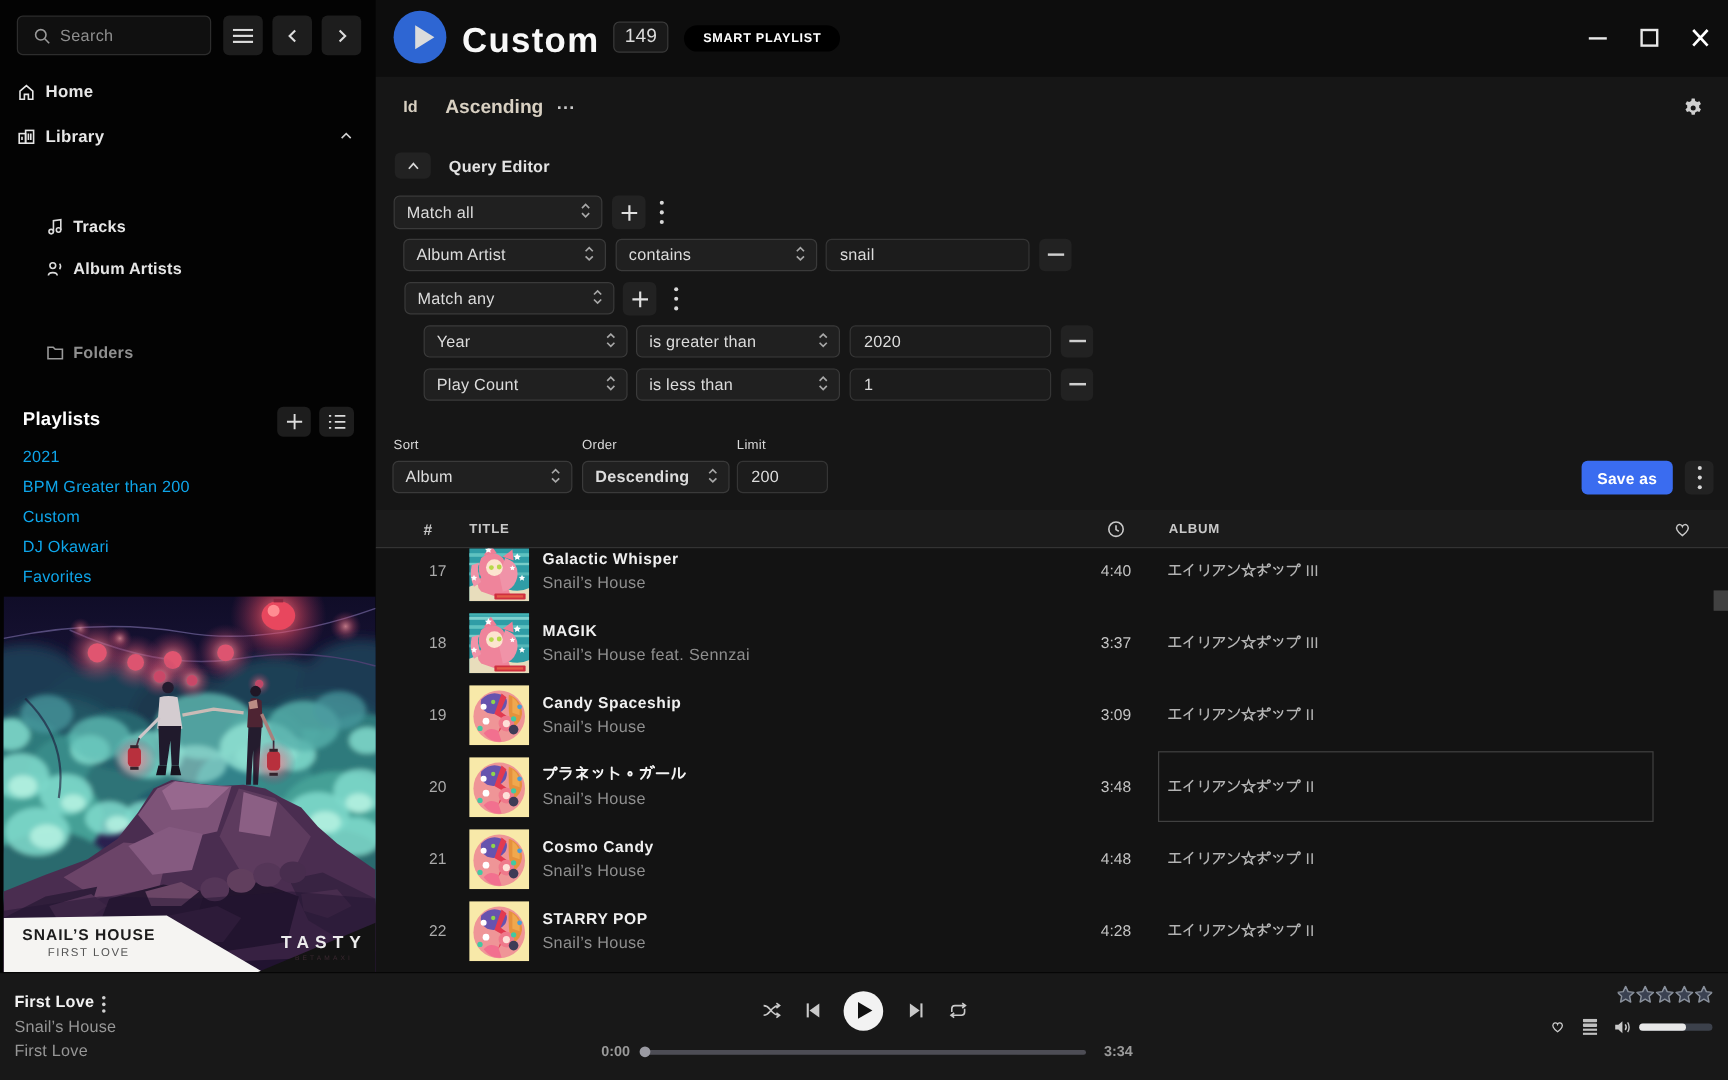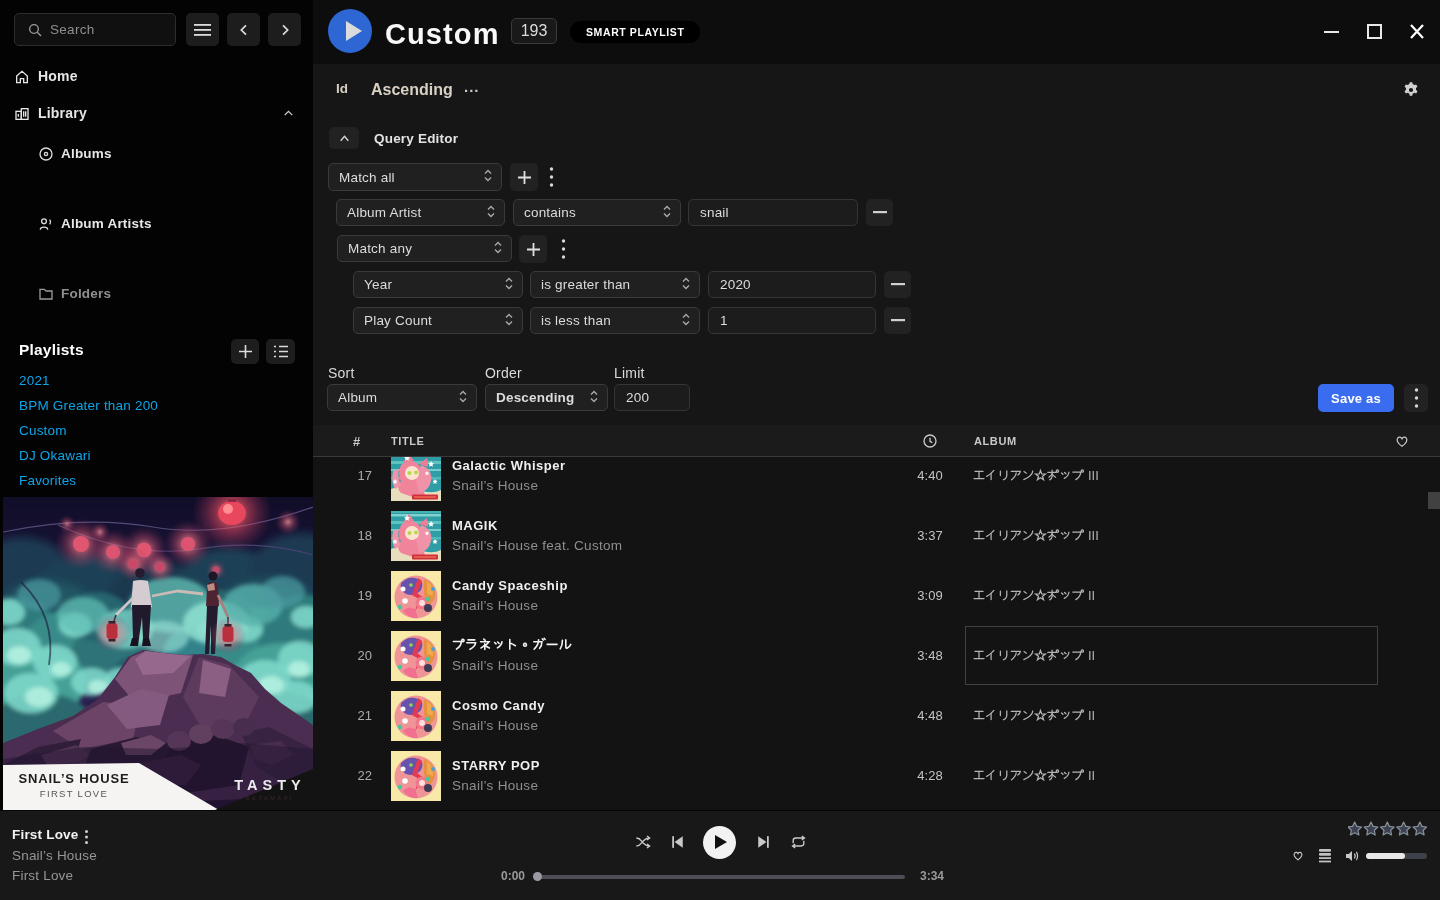--- a/index.html
+++ b/index.html
@@ -34,21 +34,21 @@
   font-size:10.5px; font-weight:700; letter-spacing:.6px; padding:0 16px; display:flex; align-items:center; }
 
 
 #content { left:313px; top:64px; width:1127px; height:746px; background:#161616; }
 .sel { background:#202020; border:1px solid #3a3a3a; border-radius:5px; color:#dcdcdc;
   font-size:13.5px; letter-spacing:.2px; display:flex; align-items:center; padding:0 10px; }
 .sel .updown { position:absolute; right:9px; top:50%; transform:translateY(-50%); }
 .inp { background:#1c1c1c; border:1px solid #353535; border-radius:5px; color:#dcdcdc;
   font-size:13.5px; letter-spacing:.2px; display:flex; align-items:center; padding:0 11px; }
 .sqbtn { background:#222; border-radius:5px; display:flex; align-items:center; justify-content:center; }
-.lbl { color:#d9d9d9; font-size:14px; letter-spacing:.2px; }
+.lbl { color:#d9d9d9; font-size:11px; letter-spacing:.2px; }
 
 
 #thead { left:313px; top:425px; width:1127px; height:32px; background:#1b1b1b;
   border-bottom:1px solid #3a3a3a; }
 .th { color:#c9c9c9; font-size:11px; font-weight:700; letter-spacing:.6px; top:435px; }
 #tbody { left:313px; top:457px; width:1127px; height:353px; background:#131313; overflow:hidden; }
 .row { position:absolute; left:0; width:1127px; height:60px;padding-left:12px; }
 .rnum { position:absolute; left:14px; width:45px; top:22px; text-align:right; color:#ababab; font-size:13px; }
 .rart { position:absolute; left:78px; top:5px; width:50px; height:50px; }
 .rtitle { position:absolute; left:139px; top:12px; color:#f0f0f0; font-size:13px; font-weight:700; letter-spacing:.5px;}
@@ -183,21 +183,21 @@
           <path d="M3.2 1.8 Q3.4 6.6 1 10.4"></path>
           <path d="M6.6 1.4 V8.4 Q6.6 10.1 8.2 9.5 Q10.2 8.6 11.6 5.9"></path>
         </g>
     </defs>
   </svg>
 
   <div id="titlebar" class="abs"></div>
   <div id="playcircle" class="abs"></div>
   <div id="ptri" class="abs"></div>
   <div id="title" class="abs">Custom</div>
-  <div id="countbadge" class="abs">193</div>
+  <div id="countbadge" class="abs">149</div>
   <div id="smartpill" class="abs">SMART PLAYLIST</div>
 
   <svg class="abs" style="left:1318px;top:22px" width="110" height="20" viewBox="0 0 110 20">
     <rect x="6" y="9" width="15" height="2" fill="#e8e8e8"></rect>
     <rect x="50" y="3" width="13" height="13" fill="none" stroke="#e8e8e8" stroke-width="2"></rect>
     <path d="M93 3 L105 16 M105 3 L93 16" stroke="#fff" stroke-width="2.2"></path>
   </svg>
 
   <div id="content" class="abs"></div>
 
@@ -354,21 +354,21 @@
           </g>
           <text x="116" y="12.7" fill="currentColor" stroke="none" font-family="Liberation Sans, sans-serif" font-size="13">III</text>
         </svg>
     </div>
     <div class="row" style="top:49px;">
       <div class="rnum">18</div>
         <svg class="rart" width="50" height="50">
           <use href="#arta"></use>
         </svg>
       <div class="rtitle">MAGIK</div>
-        <div class="rsub">Snail’s House feat. Custom</div>
+        <div class="rsub">Snail’s House feat. Sennzai</div>
       <div class="rdur">3:37</div>
         <svg style="position:absolute;left:659px;top:21px;color:#b3b3b3" width="140" height="15" viewBox="0 0 140 15">
           <g stroke="currentColor" stroke-width="1.25" fill="none" stroke-linecap="round" transform="translate(1,2)">
             <use href="#kE" x="0.0"></use>
             <use href="#kI" x="12.3"></use>
             <use href="#kRI" x="24.6"></use>
             <use href="#kA" x="36.9"></use>
             <use href="#kN" x="49.2"></use>
             <use href="#kST" x="61.5"></use>
             <use href="#kPO" x="73.8"></use>
@@ -584,26 +584,27 @@
       <svg class="abs" style="left:14px" width="16" height="16" viewBox="0 0 24 24" fill="none" stroke="#e6e6e6" stroke-width="2">
           <rect x="3" y="8" width="8" height="12"></rect>
           <rect x="11" y="4" width="10" height="16"></rect>
           <path d="M6.5 12 v4 M14.5 8 v8 M17.5 8 v8"></path>
         </svg>
       <div class="abs" style="left:38px;top:4px;">Library</div>
       <svg class="abs" style="left:282px;top:6px" width="13" height="13" viewBox="0 0 24 24" fill="none" stroke="#cfcfcf" stroke-width="2.4">
           <path d="M5 15 L12 8 L19 15"></path>
         </svg>
     </div>
-    <div class="abs nav-item nav-sub" style="top:141px;">
+    <div class="abs nav-item nav-sub" style="top:176px;">
       <svg class="abs" style="left:38px" width="16" height="16" viewBox="0 0 24 24" fill="none" stroke="#dcdcdc" stroke-width="2">
-          <circle cx="12" cy="12" r="9"></circle>
-          <circle cx="12" cy="12" r="2.4"></circle>
-        </svg>
-      <div class="abs" style="left:61px;top:5px;">Albums</div>
+          <circle cx="7" cy="18" r="2.8"></circle>
+          <path d="M9.8 18 V4.5 L19 3 V16"></path>
+          <circle cx="16.2" cy="16" r="2.8"></circle>
+        </svg>
+      <div class="abs" style="left:61px;top:5px;">Tracks</div>
     </div>
     <div class="abs nav-item nav-sub" style="top:211px;">
       <svg class="abs" style="left:38px" width="16" height="16" viewBox="0 0 24 24" fill="none" stroke="#dcdcdc" stroke-width="2">
           <circle cx="9" cy="8" r="3.6"></circle>
           <path d="M3.5 20.5 C3.5 15.5 14.5 15.5 14.5 20.5"></path>
           <path d="M17.5 5.5 C19 7.5 19 10.5 17.5 12.5" stroke-width="1.8"></path>
         </svg>
       <div class="abs" style="left:61px;top:5px;">Album Artists</div>
     </div>
     <div class="abs nav-item nav-sub nav-dim" style="top:281px;">

